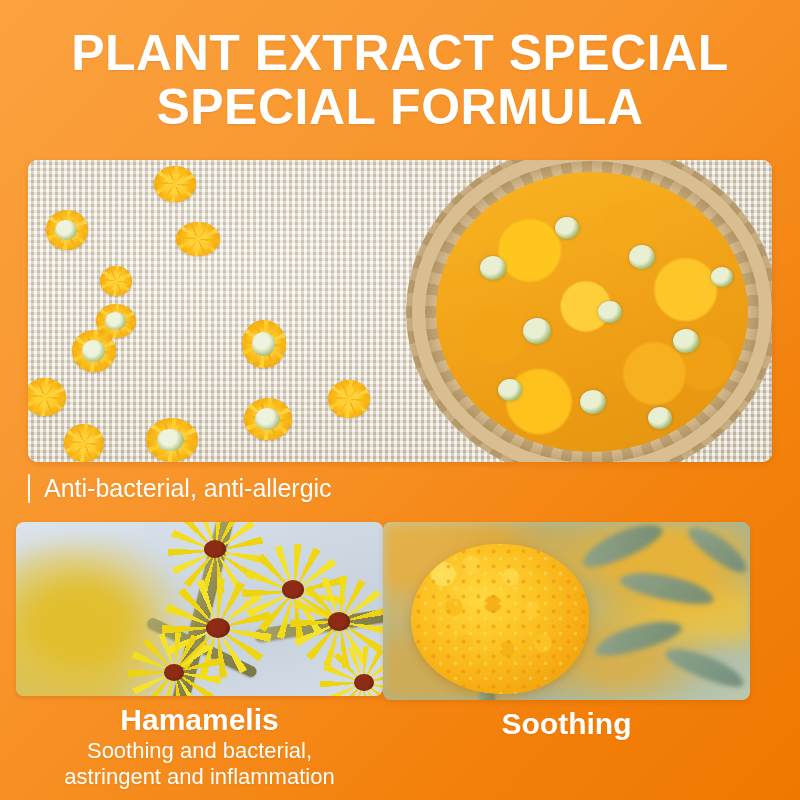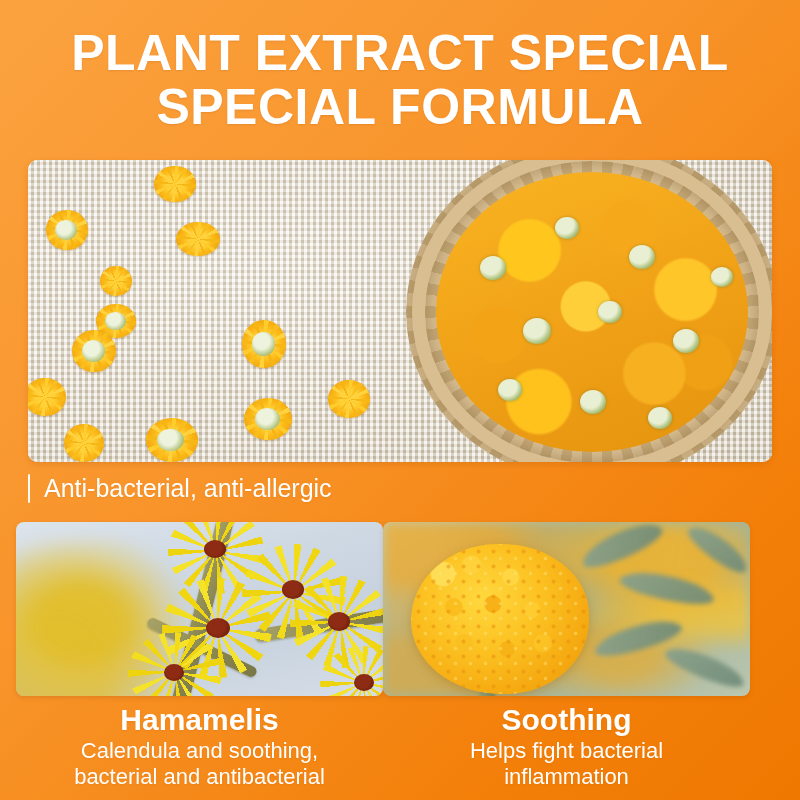--- a/index.html
+++ b/index.html
@@ -339,41 +339,37 @@
         <div class="hz-core" style="left:312px;top:90px;width:22px;height:19px;"></div>
 
         <div class="hz-bloom" style="left:112px;top:110px;width:94px;height:80px;"></div>
         <div class="hz-core" style="left:148px;top:142px;width:20px;height:17px;"></div>
 
         <div class="hz-bloom" style="left:304px;top:124px;width:86px;height:74px;"></div>
         <div class="hz-core" style="left:338px;top:152px;width:20px;height:17px;"></div>
       </div>
       <div class="card-title">Hamamelis</div>
       <div class="card-desc">
-        <span>Calendula and soothing,</span>
-        <span>bacterial and antibacterial</span>
+        <span>Soothing and bacterial,</span>
+        <span>astringent and inflammation</span>
       </div>
     </div>
 
     <div class="card">
       <div class="card-photo calendula-photo">
         <div class="cal-bg"></div>
 
         <div class="cal-leaf" style="left:196px;top:10px;width:86px;height:26px;transform:rotate(-24deg);"></div>
         <div class="cal-leaf" style="left:236px;top:54px;width:96px;height:24px;transform:rotate(12deg);"></div>
         <div class="cal-leaf" style="left:210px;top:104px;width:90px;height:24px;transform:rotate(-16deg);"></div>
         <div class="cal-leaf" style="left:280px;top:134px;width:84px;height:22px;transform:rotate(22deg);"></div>
         <div class="cal-leaf" style="left:300px;top:16px;width:70px;height:22px;transform:rotate(36deg);"></div>
 
         <div class="cal-stem"></div>
         <div class="cal-flower">
           <div class="cal-texture"></div>
         </div>
       </div>
       <div class="card-title">Soothing</div>
-      <div class="card-desc">
-        <span>Helps fight bacterial</span>
-        <span>inflammation</span>
-      </div>
     </div>
 
   </div>
 </div>
 
 </body></html>

